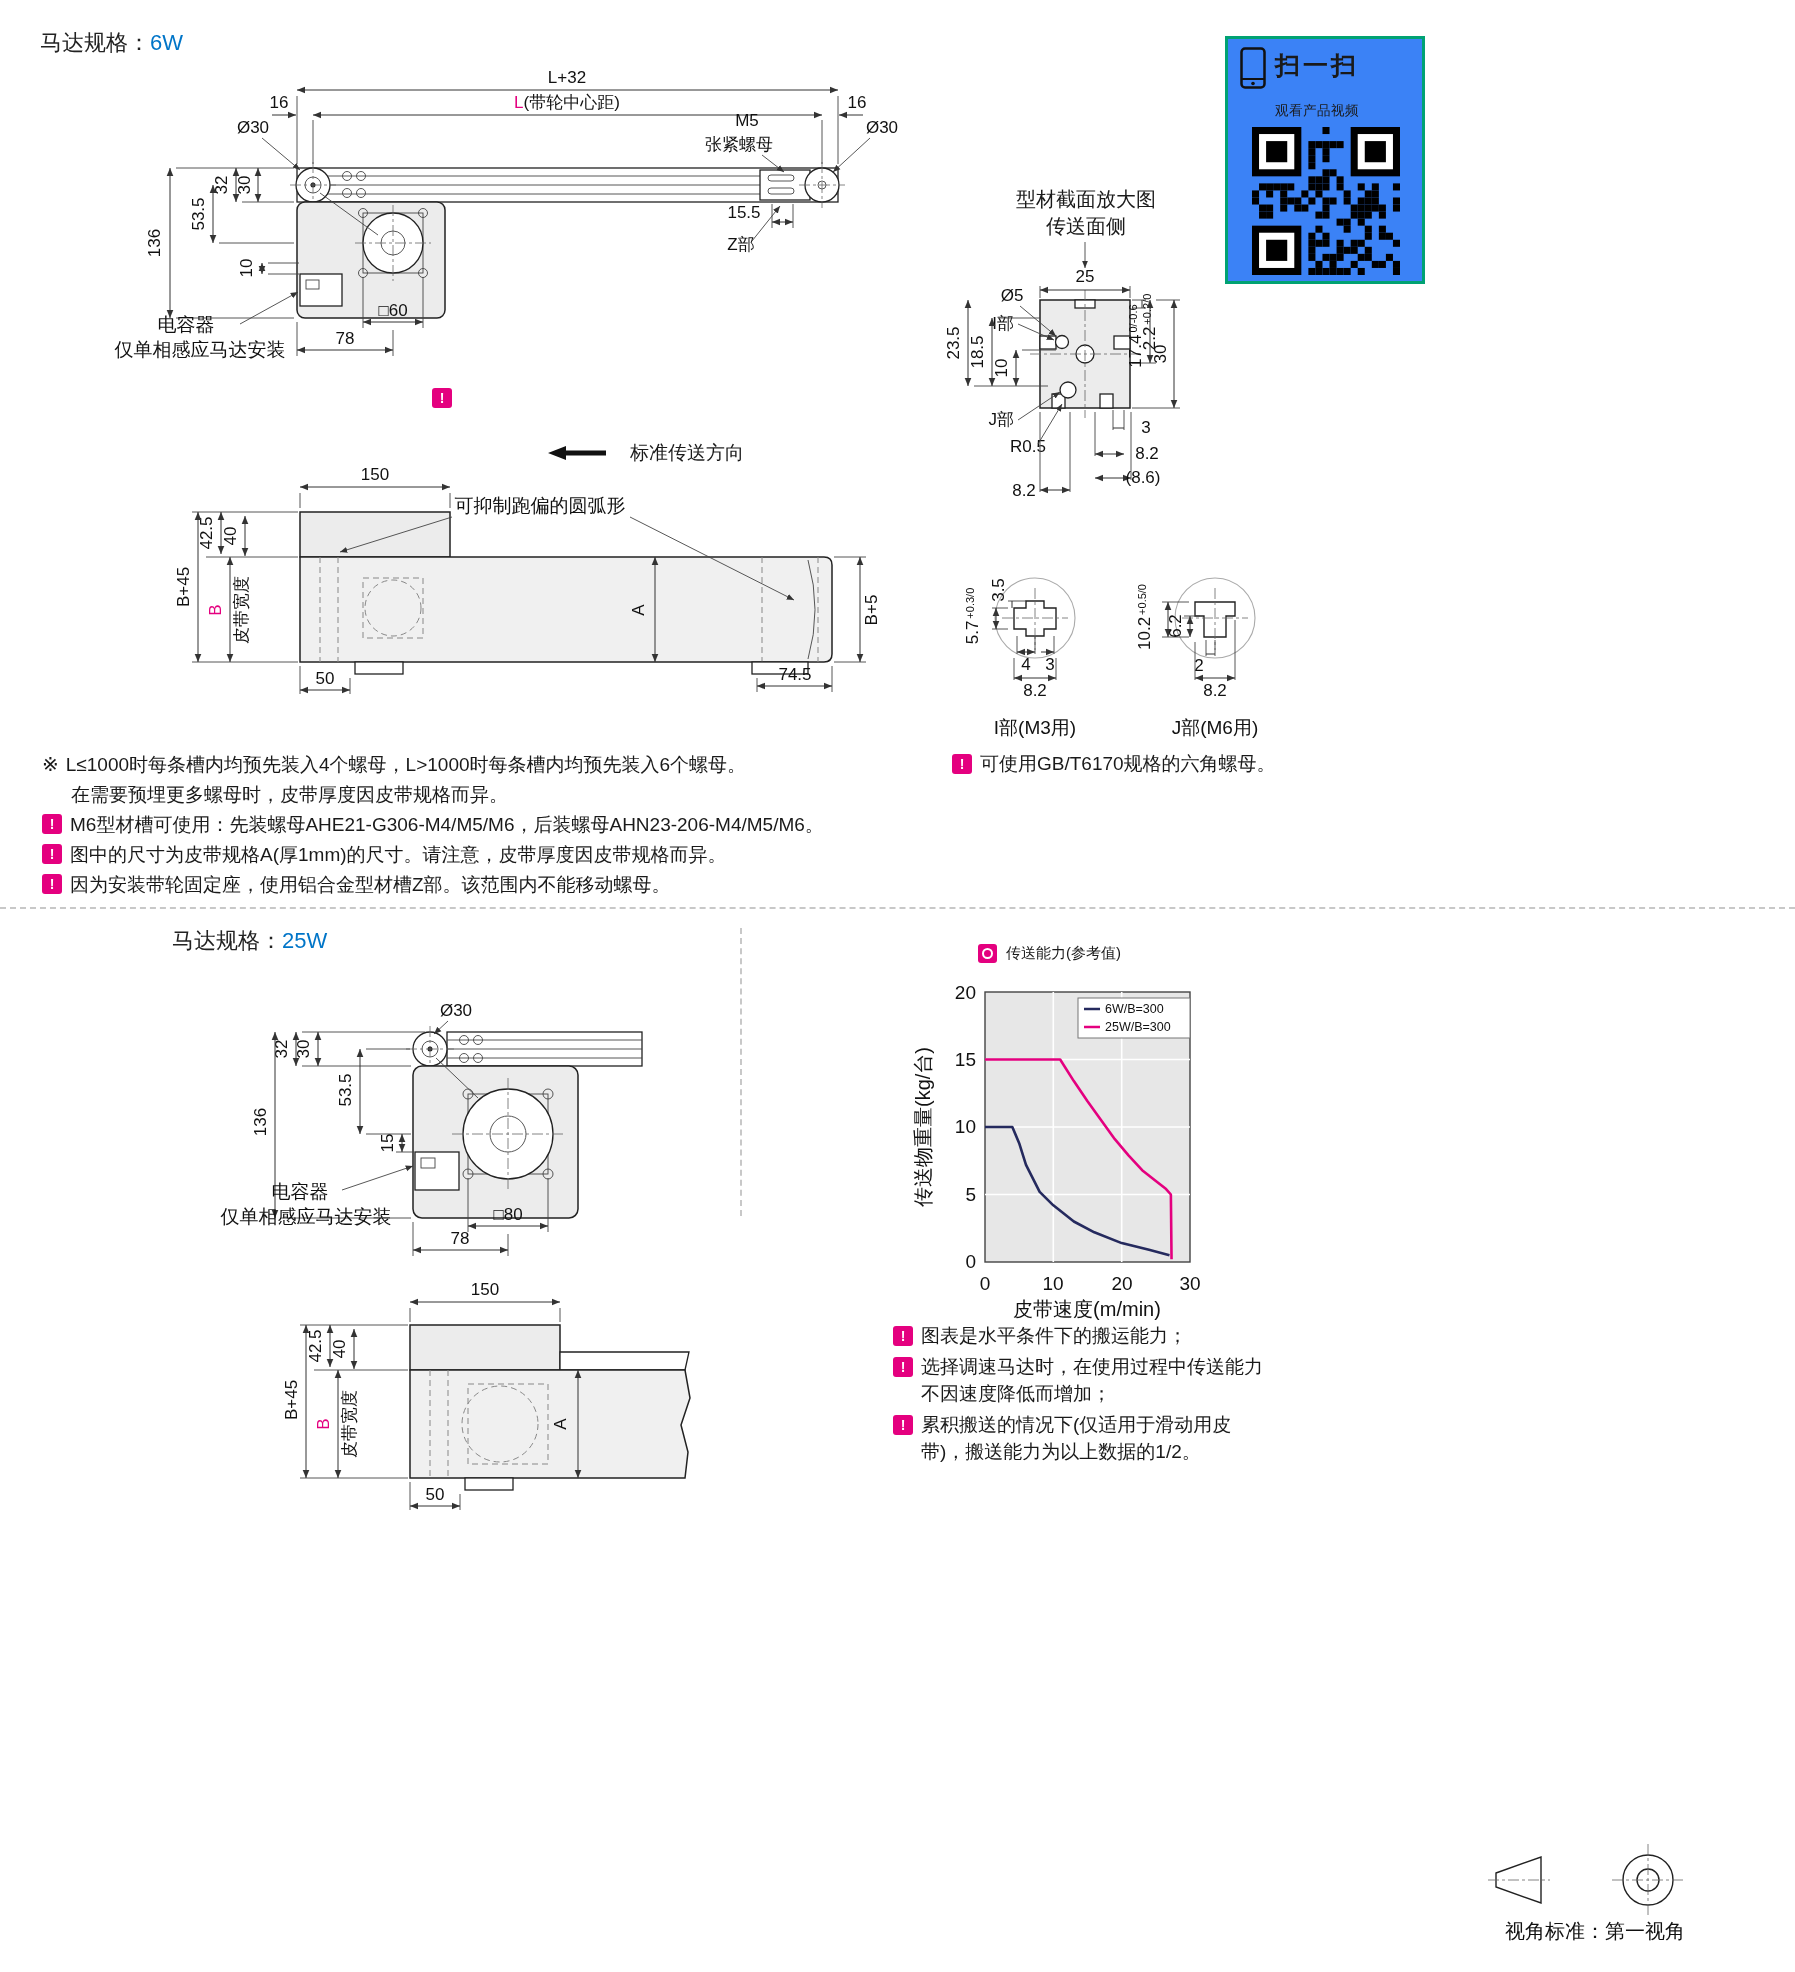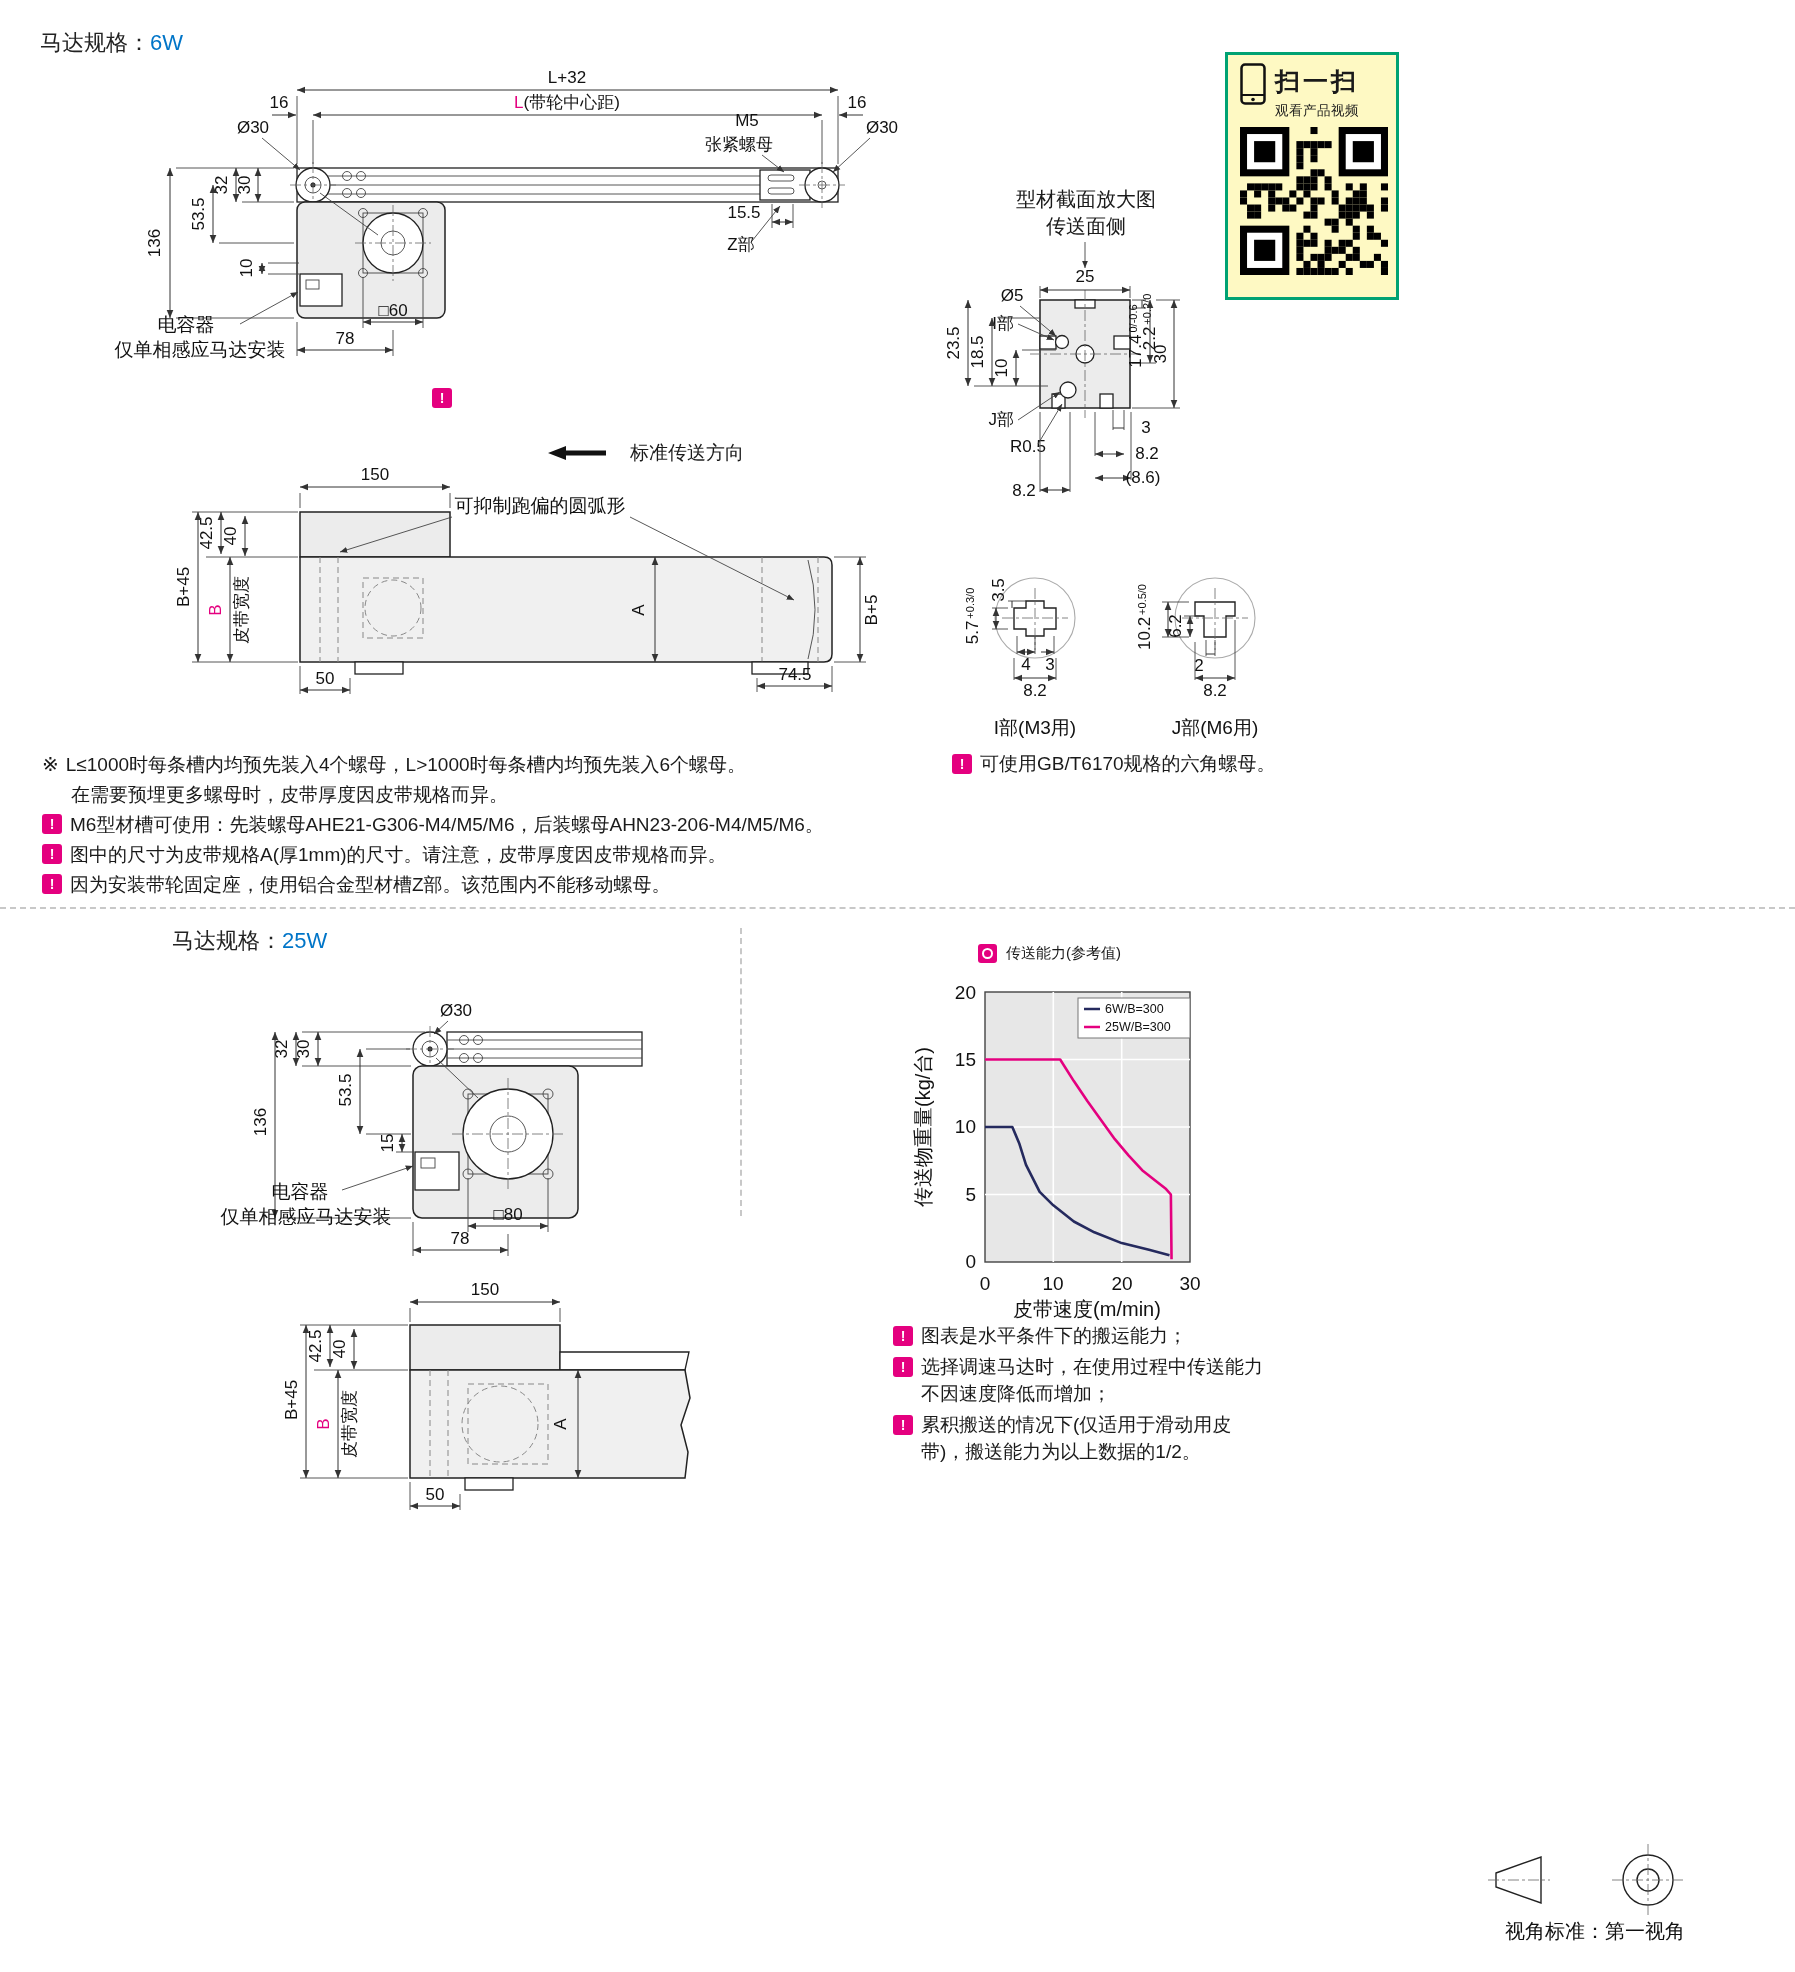--- a/index.html
+++ b/index.html
@@ -30,24 +30,24 @@
 .bang{display:inline-flex;flex:none;width:20px;height:20px;background:#e4007f;color:#fff;
   border-radius:3px;align-items:center;justify-content:center;font-weight:bold;font-size:14px;
   margin-right:8px;margin-top:4px}
 .nline{display:flex;font-size:19px;line-height:29px;align-items:flex-start}
 .nmark{font-size:20px;margin-right:7px}
 .notes .nline{margin-bottom:1px}
 .revnote{display:flex;width:480px;font-size:19px;line-height:29px}
 .dirrow{display:flex;align-items:center;gap:24px;font-size:19px}
 .profhead{width:196px;text-align:center;font-size:20px;line-height:27px}
 .hexnote{display:flex;width:360px;font-size:19px;line-height:27px}
-.qrbox{position:absolute;left:1225px;top:52px;width:174px;height:248px;border:3px solid #00a273;background:#fef9c3;padding:8px 10px 8px 12px}
+.qrbox{position:absolute;left:1225px;top:36px;width:200px;height:248px;border:3px solid #00a273;background:#3b82f6;padding:8px 10px 8px 12px}
 .qrhead{display:flex;gap:9px;align-items:flex-start}
 .qrtitle{font-size:25px;font-weight:bold;letter-spacing:3px;margin-top:2px}
-.qrsub{font-size:13.5px;margin-top:4px;letter-spacing:.5px}
+.qrsub{font-size:13.5px;margin-top:20px;letter-spacing:.5px}
 .qrsvg{display:block;margin:7px auto 0}
 .ctitle{display:flex;align-items:center;font-size:15px}
 .cicon{display:inline-block;position:relative;width:19px;height:19px;background:#e4007f;border-radius:3px;margin-right:9px}
 .cicon span{position:absolute;left:4px;top:4px;right:4px;bottom:4px;border:2.5px solid #fff;border-radius:50%}
 .cnotes .nline{line-height:27px;margin-bottom:4px}
 .divh{border-top:2px dashed #c8c8c8}
 .divv{border-left:2px dashed #c8c8c8}
 .foot{font-size:20px;color:#111}
 </style>
 </head>

